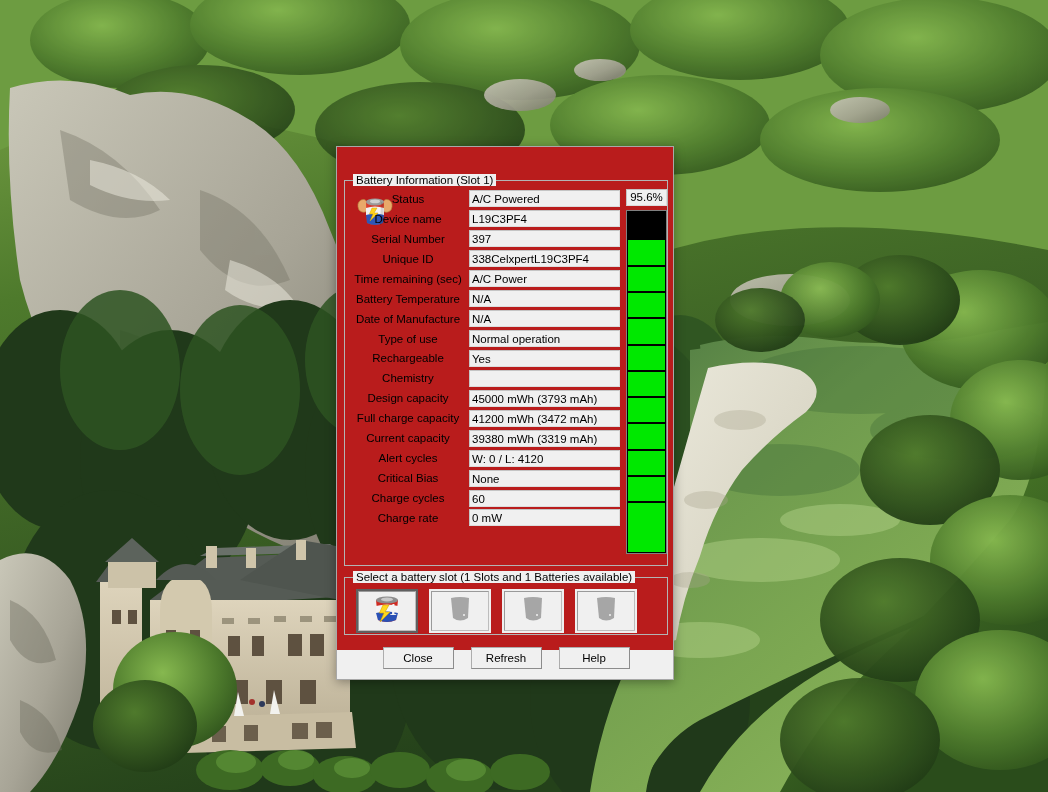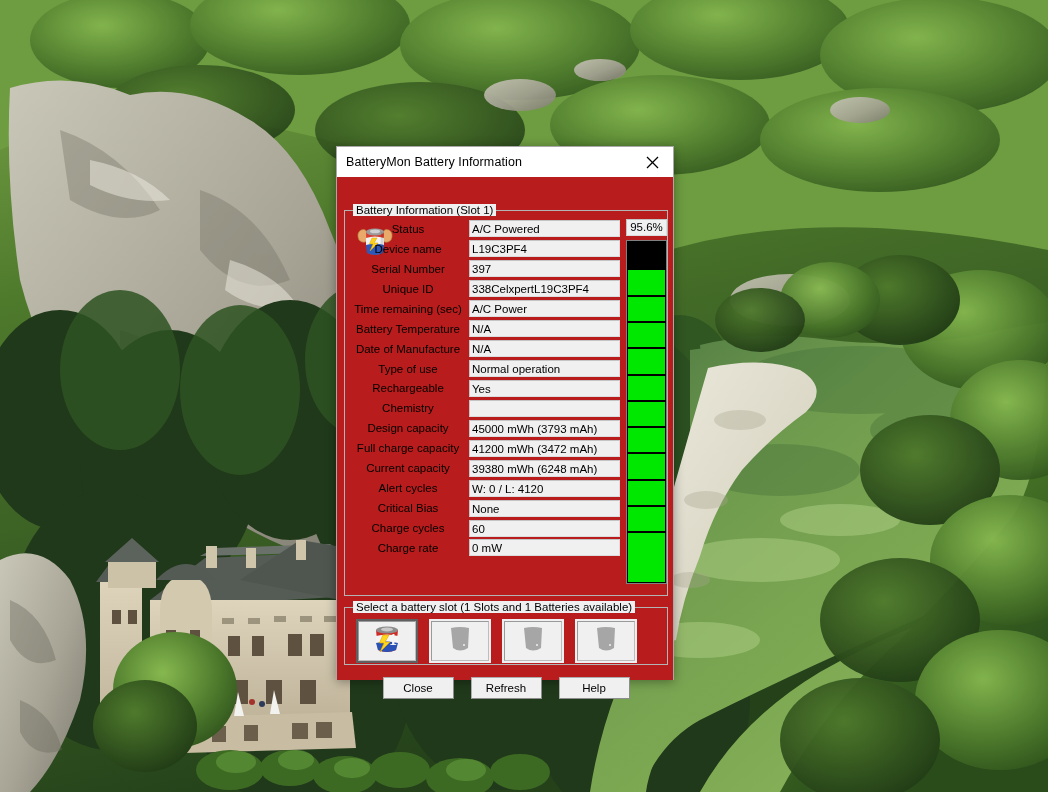--- a/index.html
+++ b/index.html
@@ -469,31 +469,20 @@
         <ellipse cx="236" cy="762" rx="20" ry="11"></ellipse>
         <ellipse cx="296" cy="760" rx="18" ry="10"></ellipse>
         <ellipse cx="352" cy="768" rx="18" ry="10"></ellipse>
         <ellipse cx="466" cy="770" rx="20" ry="11"></ellipse>
       </g>
     </svg>
   </div>
 
   <div id="dialog">
 
-    <div class="titlebar">
-      <span class="title-text">BatteryMon Battery Information</span>
-      <div class="close-btn">
-        <span>
-          <svg width="13" height="13" viewBox="0 0 13 13">
-            <line x1="1" y1="1" x2="12" y2="12" stroke="#000" stroke-width="1.2"></line>
-            <line x1="12" y1="1" x2="1" y2="12" stroke="#000" stroke-width="1.2"></line>
-          </svg>
-        </span>
-      </div>
-    </div>
 
     <div class="client">
 
       <div class="groupbox" id="gb-info">
         <span class="gb-title">Battery Information (Slot 1)</span>
 
         <div class="mascot">
           <svg width="42" height="40" viewBox="0 0 42 40">
 
             <path d="M5,19 Q2,12 7,9 Q12,7 13,12 L13,20 Q9,23 5,19 Z" fill="#e8a96a" stroke="#b9813f" stroke-width="0.7"></path>
@@ -556,21 +545,21 @@
             <div class="field-row">
               <div class="field-label">Design capacity</div>
               <div class="field-value">45000 mWh (3793 mAh)</div>
             </div>
             <div class="field-row">
               <div class="field-label">Full charge capacity</div>
               <div class="field-value">41200 mWh (3472 mAh)</div>
             </div>
             <div class="field-row">
               <div class="field-label">Current capacity</div>
-              <div class="field-value">39380 mWh (6248 mAh)</div>
+              <div class="field-value">39380 mWh (3319 mAh)</div>
             </div>
             <div class="field-row">
               <div class="field-label">Alert cycles</div>
               <div class="field-value">W: 0 / L: 4120</div>
             </div>
             <div class="field-row">
               <div class="field-label">Critical Bias</div>
               <div class="field-value">None</div>
             </div>
             <div class="field-row">

